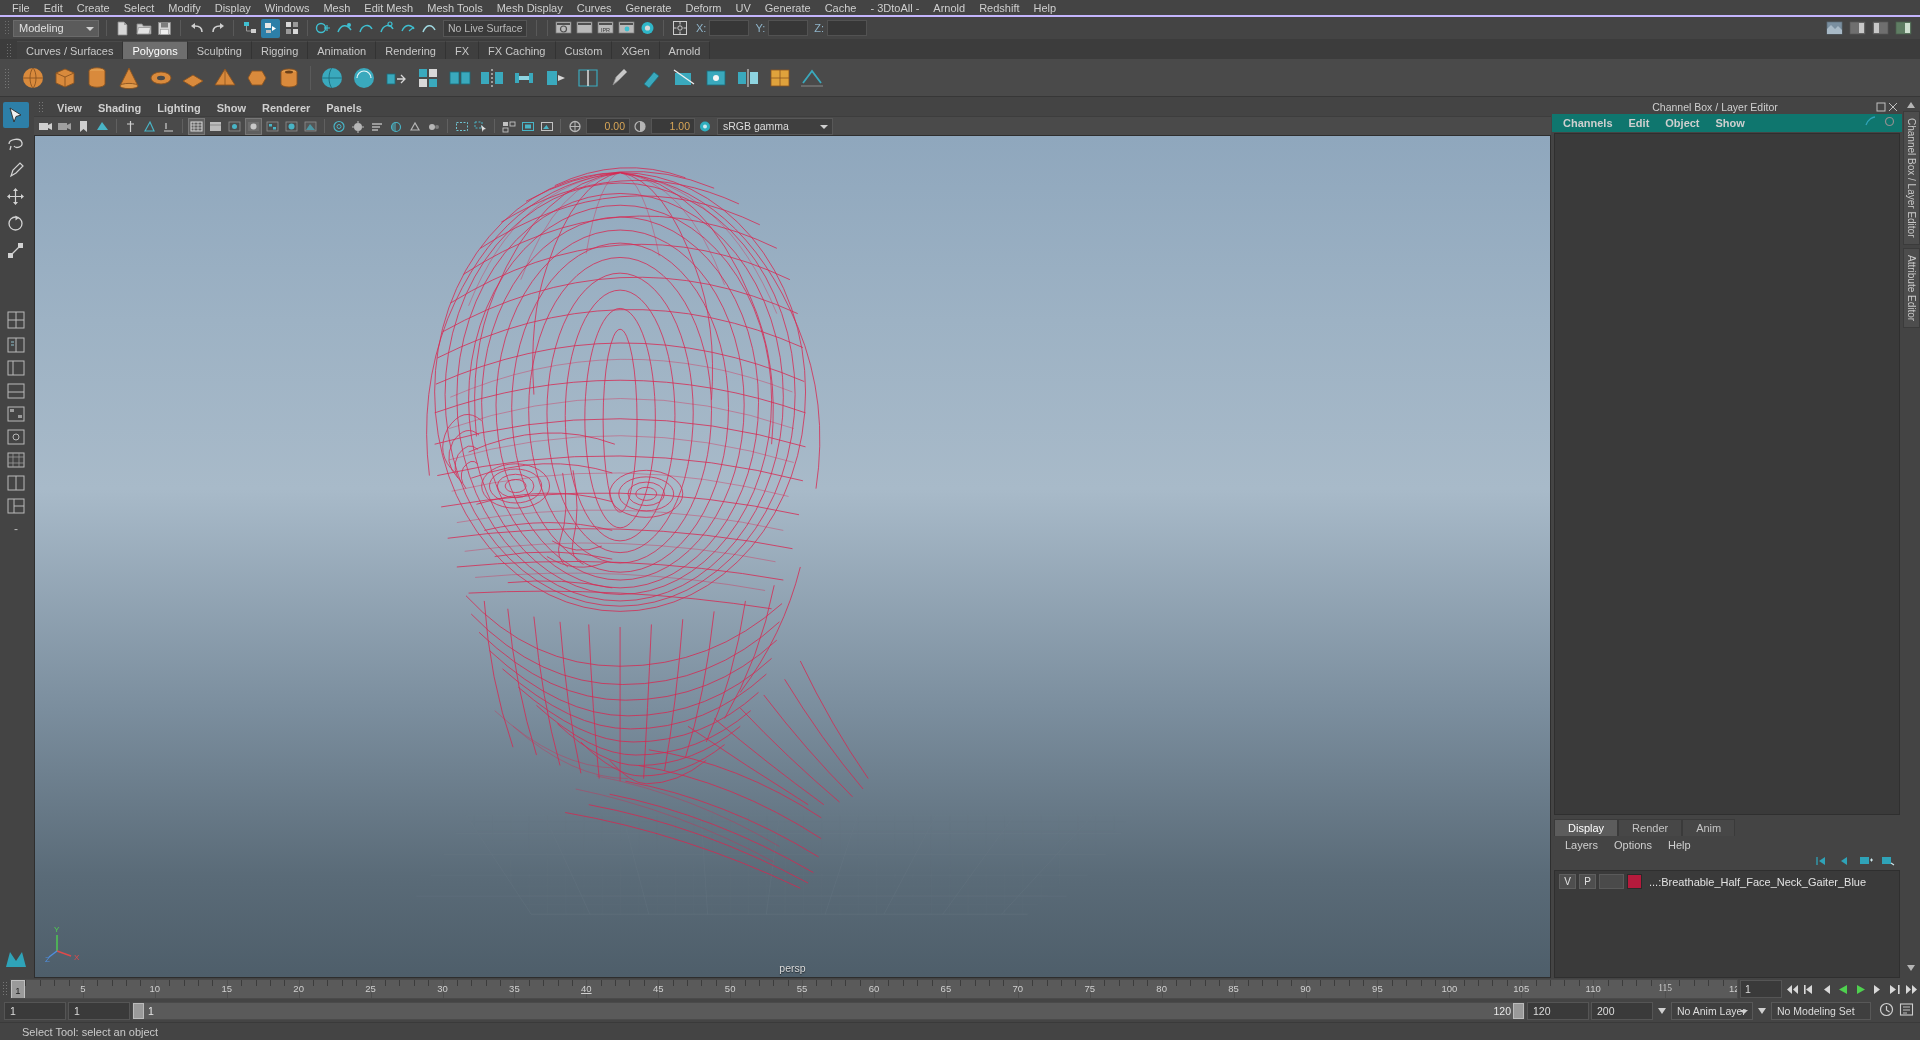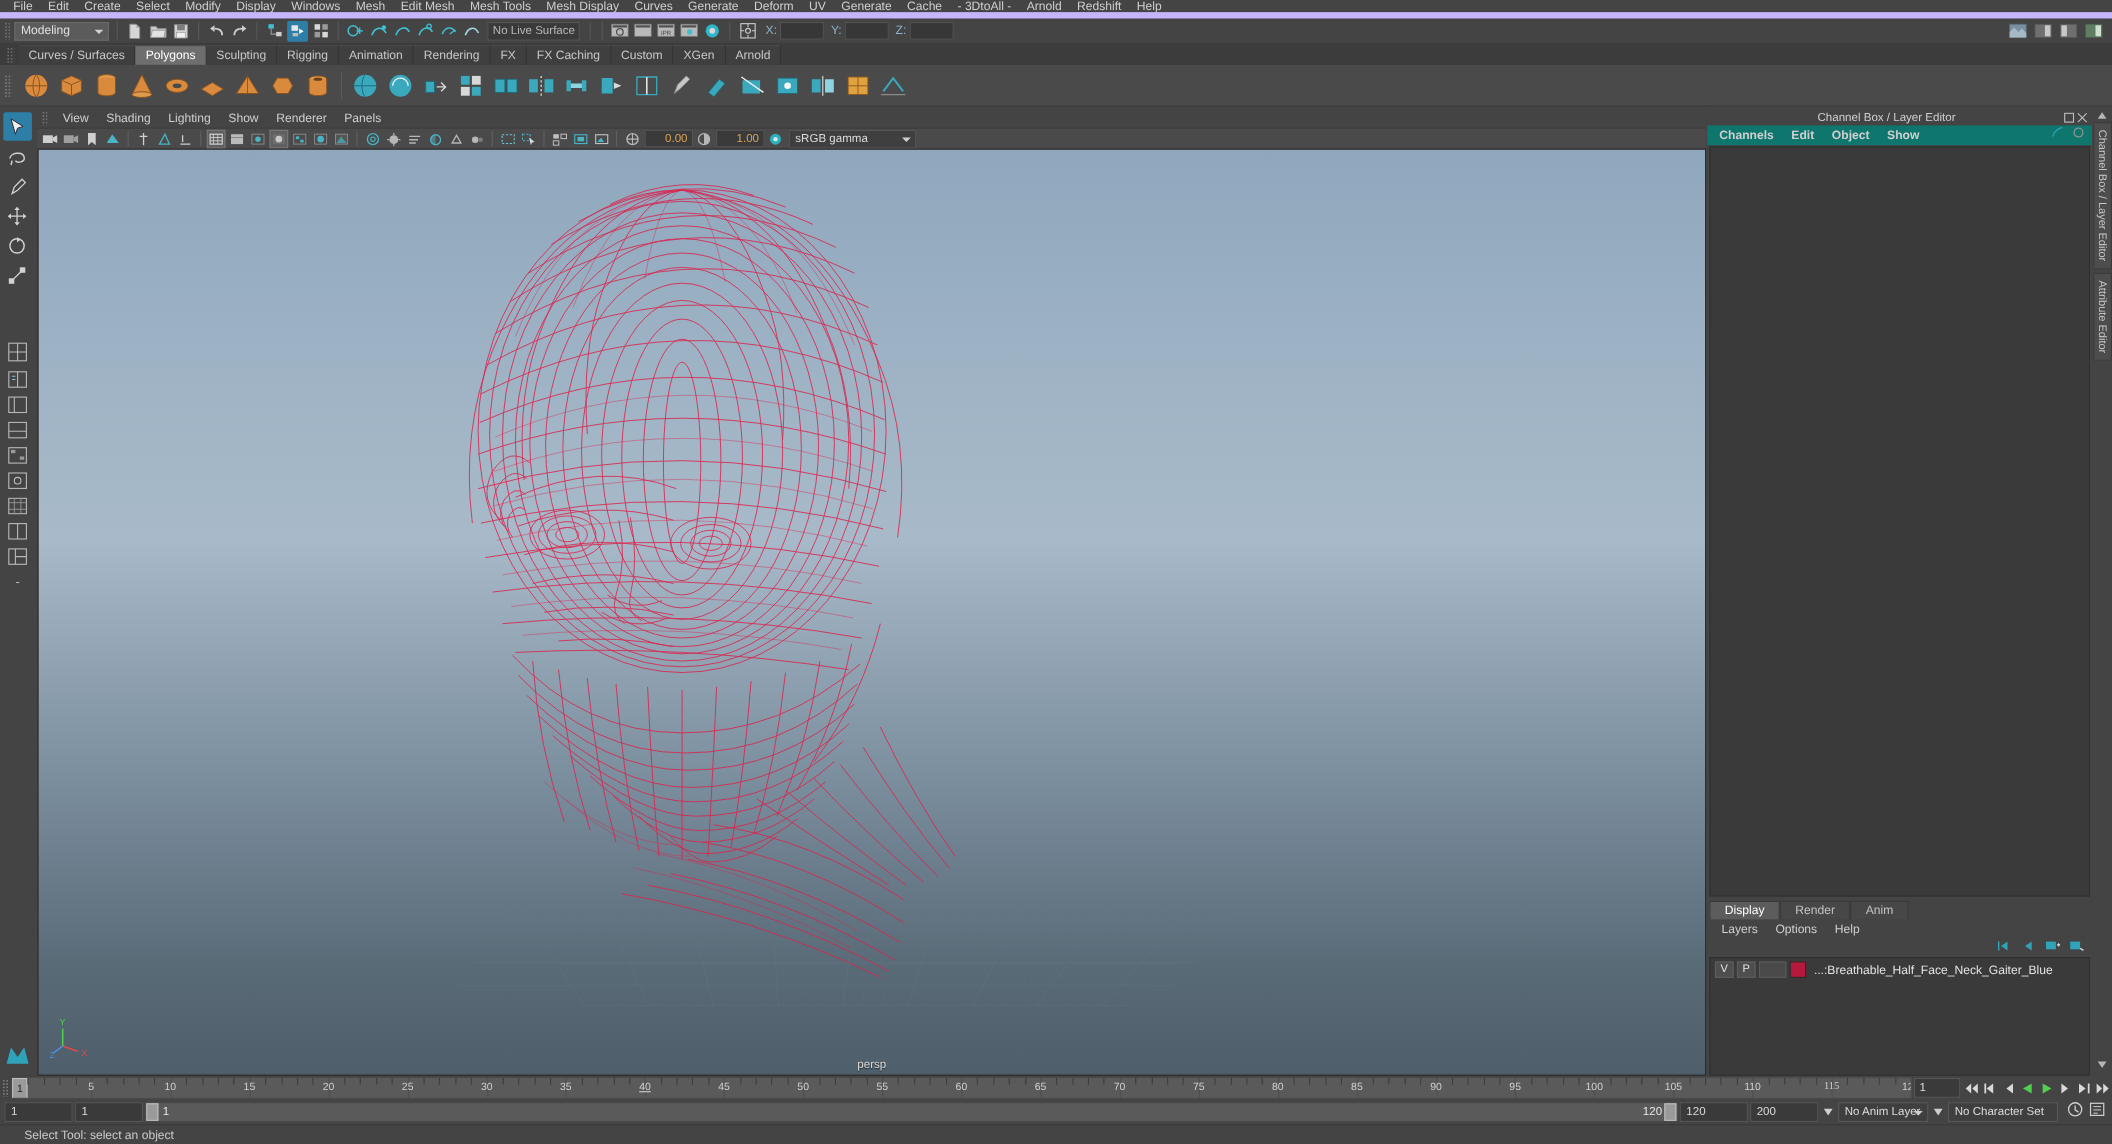--- a/index.html
+++ b/index.html
@@ -30,21 +30,21 @@
   .win-btns { position:absolute; right:0; top:0; height:22px; display:flex; }
   .win-btn {
     width:46px; height:22px; display:flex; align-items:center; justify-content:center;
     color:#fff; font-size:12px; line-height:1;
   }
   .win-btn svg { display:block; }
 
   
   .menubar {
     height:17px; background:#444444; display:flex; align-items:center;
-    flex:0 0 17px; padding-left:5px; border-bottom:6px solid #c4b5fd;
+    flex:0 0 17px; padding-left:5px; border-bottom:2px solid #c4b5fd;
   }
   .menu-item {
     color:#cfcfcf; font-size:11px; padding:0 7px; height:17px;
     display:flex; align-items:center; white-space:nowrap; cursor:default;
   }
 
   
   .statusline {
     height:22px; background:#444444; display:flex; align-items:center;
     flex:0 0 22px; padding-left:4px; gap:0px;
@@ -121,20 +121,21 @@
   .toolbox-bottom { margin-top:auto; padding-bottom:6px; }
   .maya-logo {
     width:26px; height:26px; display:flex; align-items:center; justify-content:center;
   }
 
   
   .viewport-col { flex:1 1 auto; display:flex; flex-direction:column; min-width:0; padding:2px 1px 0 3px; }
   .vp-menubar {
     height:17px; background:#444444; display:flex; align-items:center; flex:0 0 17px;
     padding-left:4px;
+    font-weight:bold;
   }
   .vp-grip { width:5px; height:13px; margin-right:6px;
     background-image:radial-gradient(#777 0.8px, transparent 0.9px);
     background-size:3px 3px; }
   .vp-menu-item { color:#cfcfcf; font-size:11px; padding:0 8px; height:17px;
     display:flex; align-items:center; }
 
   .vp-toolbar {
     height:19px; background:#4a4a4a; display:flex; align-items:center; flex:0 0 19px;
     padding-left:2px; border-top:1px solid #3d3d3d;
@@ -1490,21 +1491,21 @@
     <div class="anim-layer-sel">
       <span>No Anim Layer</span>
       <span class="caret"></span>
     </div>
     <div style="width:14px; display:flex; align-items:center; justify-content:center;">
       <svg width="10" height="8" viewBox="0 0 10 8">
           <path d="M5 7L1 1h8z" fill="#cfcfcf"></path>
         </svg>
     </div>
     <div class="char-set-sel">
-      <span>No Character Set</span>
+      <span>No Modeling Set</span>
     </div>
     <div style="display:flex; gap:5px; padding:0 6px;">
       <div>
         <svg width="15" height="15" viewBox="0 0 15 15">
             <circle cx="7.5" cy="7.5" r="6" fill="none" stroke="#cfcfcf" stroke-width="1.2"></circle>
             <path d="M7.5 4v4l3 2" stroke="#cfcfcf" stroke-width="1.2" fill="none"></path>
           </svg>
       </div>
       <div>
         <svg width="15" height="15" viewBox="0 0 15 15">

